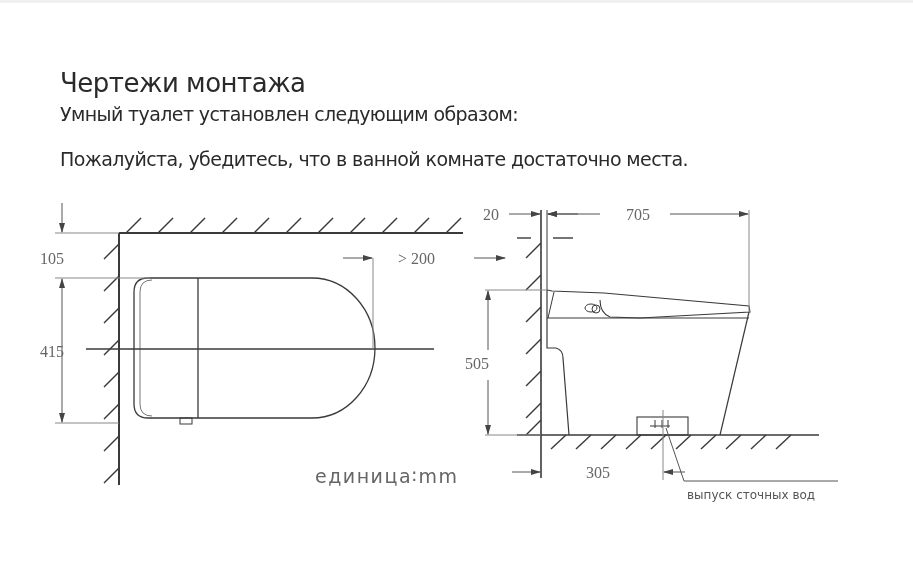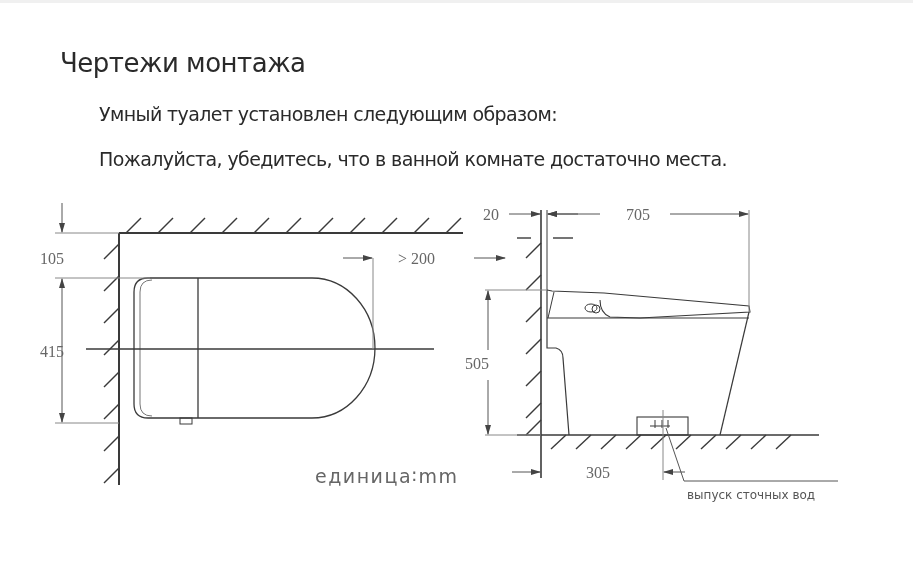--- a/index.html
+++ b/index.html
@@ -1,19 +1,19 @@
 <!DOCTYPE html>
 <html><head>
 <meta charset="utf-8">
 <style>
   html, body { margin:0; padding:0; background:#ffffff; }
   body { width:913px; height:571px; position:relative; overflow:hidden; font-family:"Liberation Sans", sans-serif; }
   .topbar { position:absolute; left:0; top:0; width:913px; height:3px; background:#f0f0f0; }
-  .title { position:absolute; left:60px; top:48px; font-size:26px; color:#2a2a2a; font-family:"DejaVu Sans", sans-serif; letter-spacing:-0.5px; }
-  .subtitle { position:absolute; left:60px; font-size:19px; color:#2a2a2a; font-family:"DejaVu Sans", sans-serif; letter-spacing:-0.6px;margin-left:39px; }
+  .title { position:absolute; left:60px; top:68px; font-size:26px; color:#2a2a2a; font-family:"DejaVu Sans", sans-serif; letter-spacing:-0.5px; }
+  .subtitle { position:absolute; left:60px; font-size:19px; color:#2a2a2a; font-family:"DejaVu Sans", sans-serif; letter-spacing:-0.6px; }
   .sub1 { top:103px; }
   .sub2 { top:148px; }
   svg.drawing { position:absolute; left:0; top:0; }
   .dim { font-family:"Liberation Serif", serif; font-size:16px; fill:#666; }
   .unit { font-family:"DejaVu Sans", sans-serif; font-size:19px; fill:#666; letter-spacing:1.5px; }
   .callout { font-family:"DejaVu Sans", sans-serif; font-size:12px; fill:#555; }
 </style>
 </head>
 <body>
 

